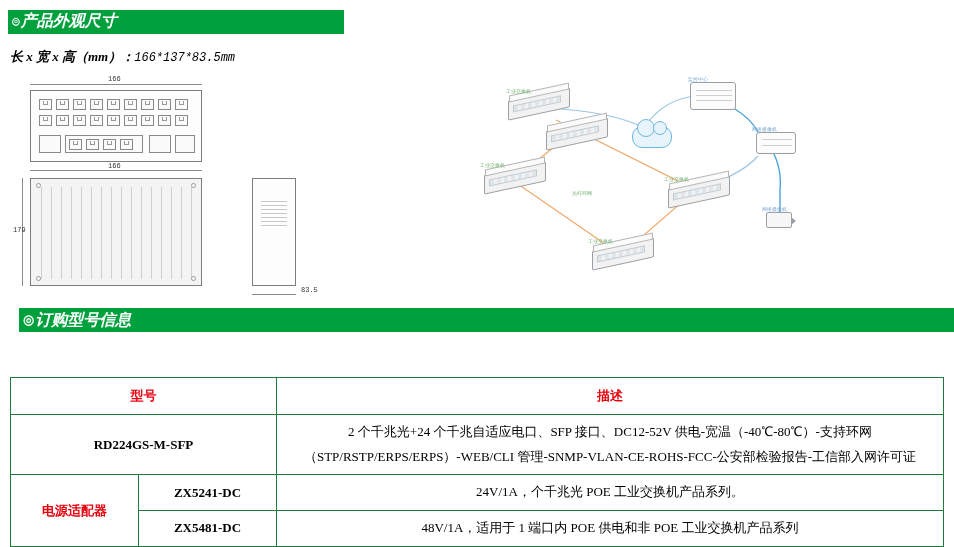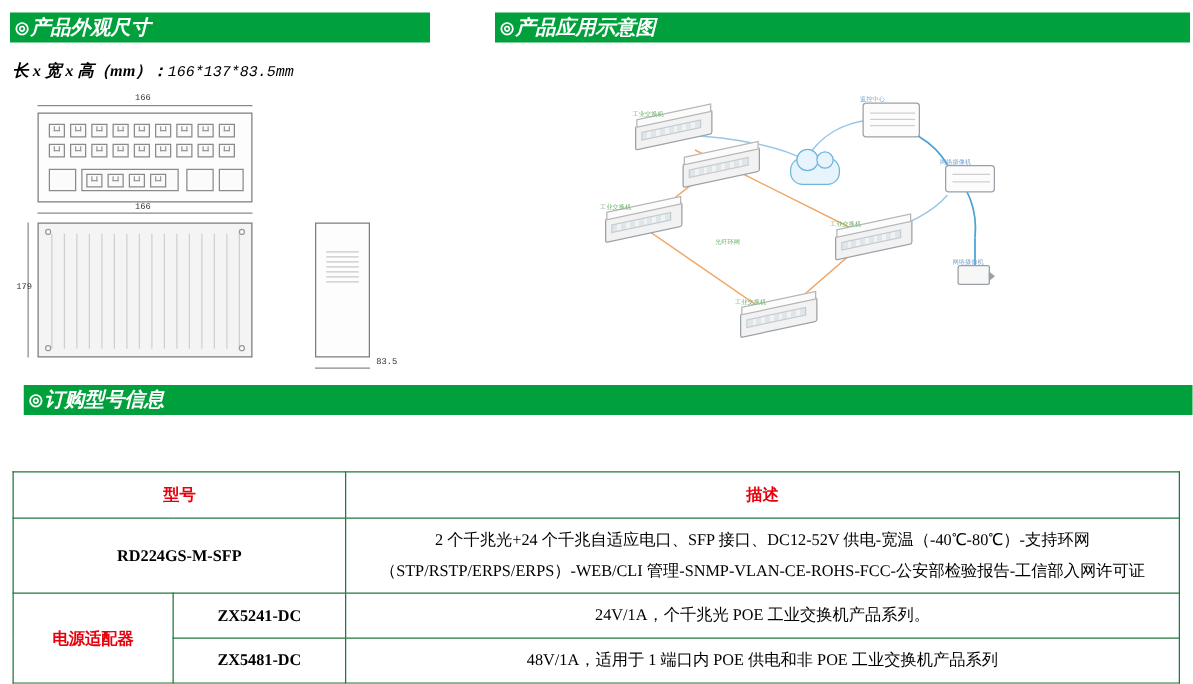--- a/index.html
+++ b/index.html
@@ -36,21 +36,21 @@
     box-sizing: border-box;
     white-space: nowrap;
     overflow: hidden;
   }
   .sec-bar .bullet {
     font-style: normal;
     font-size: 13px;
     vertical-align: 1px;
     margin-right: 1px;
   }
-  #bar-dim { left: 8px; top: 10px; width: 336px; }
+  #bar-dim { left: 8px; top: 10px; width: 336px; font-family: Liberation Mono, monospace; }
   #bar-app { left: 396px; top: 10px; width: 556px; }
   #bar-order { left: 19px; top: 308px; width: 944px; }
 
   
   .dim-text {
     position: absolute;
     left: 10px;
     top: 48px;
     font-size: 13px;
     font-weight: bold;
@@ -304,23 +304,20 @@
 </style>
 </head>
 <body>
 
 <div class="page">
 
   <div class="sec-bar" id="bar-dim">
     <span class="bullet">◎</span><span>产品外观尺寸</span>
   </div>
 
-  <div class="sec-bar" id="bar-app">
-    <span class="bullet">◎</span><span>产品应用示意图</span>
-  </div>
 
   <div class="sec-bar" id="bar-order">
     <span class="bullet">◎</span><span>订购型号信息</span>
   </div>
 
   <div class="dim-text">
     <span>长 x 宽 x 高（mm）：</span><span class="val">166*137*83.5mm</span>
   </div>
 
   <div class="drawing-area">

